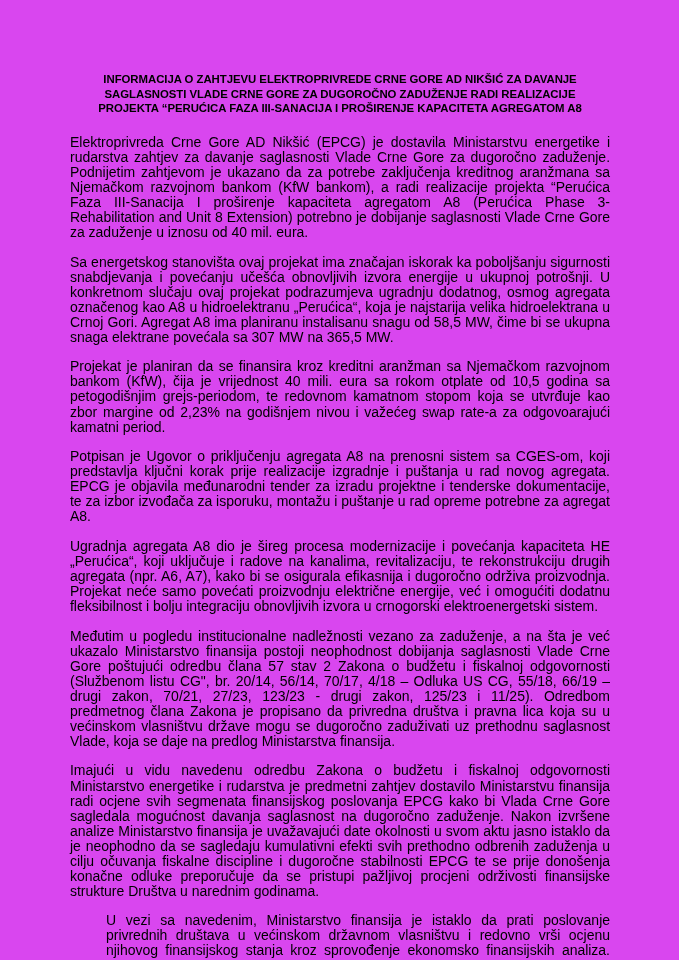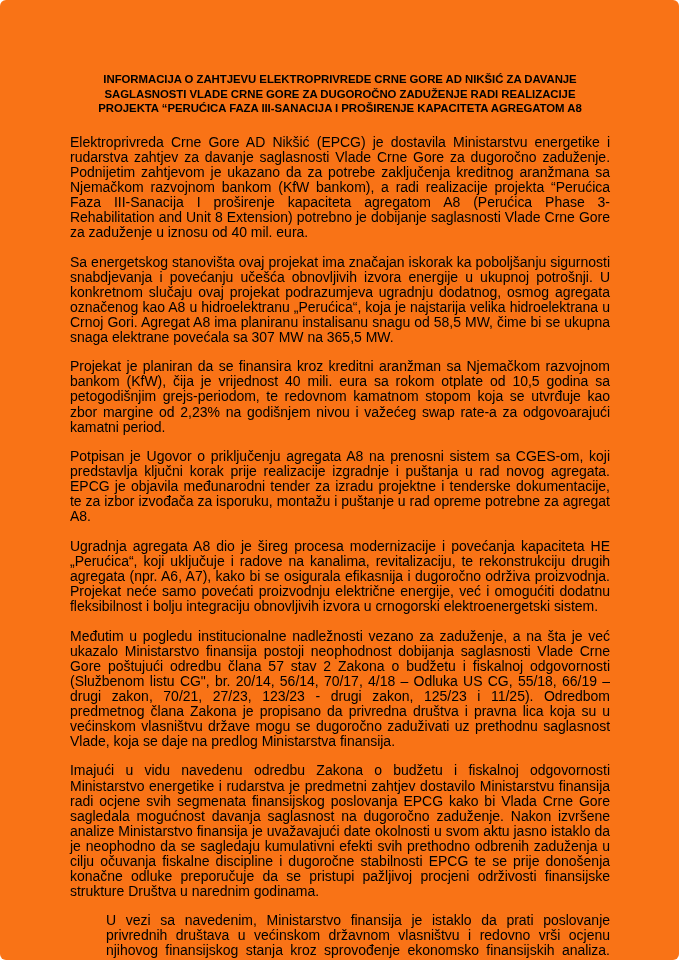--- a/index.html
+++ b/index.html
@@ -47,21 +47,21 @@
     text-justify: inter-word;
   }
   .para:last-child {
     margin-bottom: 0;
     margin-left: 36px;
   }
 </style>
 </head>
 <body style="background: rgb(255, 255, 255); color: rgb(0, 0, 0);">
 
-<div class="page" style="background: #f97316; border-radius: 6px;">
+<div class="page" style="background: #d946ef;">
 
   <h1 class="doc-title">INFORMACIJA O ZAHTJEVU ELEKTROPRIVREDE CRNE GORE AD NIKŠIĆ ZA DAVANJE SAGLASNOSTI VLADE CRNE GORE ZA DUGOROČNO ZADUŽENJE RADI REALIZACIJE PROJEKTA “PERUĆICA FAZA III-SANACIJA I PROŠIRENJE KAPACITETA AGREGATOM A8</h1>
 
   <div class="doc-body">
     <p class="para">Elektroprivreda Crne Gore AD Nikšić (EPCG) je dostavila Ministarstvu energetike i rudarstva zahtjev za davanje saglasnosti Vlade Crne Gore za dugoročno zaduženje. Podnijetim zahtjevom je ukazano da za potrebe zaključenja kreditnog aranžmana sa Njemačkom razvojnom bankom (KfW bankom), a radi realizacije projekta “Perućica Faza III-Sanacija I proširenje kapaciteta agregatom A8 (Perućica Phase 3-Rehabilitation and Unit 8 Extension) potrebno je dobijanje saglasnosti Vlade Crne Gore za zaduženje u iznosu od 40 mil. eura.</p>
     <p class="para">Sa energetskog stanovišta ovaj projekat ima značajan iskorak ka poboljšanju sigurnosti snabdjevanja i povećanju učešća obnovljivih izvora energije u ukupnoj potrošnji. U konkretnom slučaju ovaj projekat podrazumjeva ugradnju dodatnog, osmog agregata označenog kao A8 u hidroelektranu „Perućica“, koja je najstarija velika hidroelektrana u Crnoj Gori. Agregat A8 ima planiranu instalisanu snagu od 58,5 MW, čime bi se ukupna snaga elektrane povećala sa 307 MW na 365,5 MW.</p>
     <p class="para">Projekat je planiran da se finansira kroz kreditni aranžman sa Njemačkom razvojnom bankom (KfW), čija je vrijednost 40 mili. eura sa rokom otplate od 10,5 godina sa petogodišnjim grejs-periodom, te redovnom kamatnom stopom koja se utvrđuje kao zbor margine od 2,23% na godišnjem nivou i važećeg swap rate-a za odgovoarajući kamatni period.</p>
     <p class="para">Potpisan je Ugovor o priključenju agregata A8 na prenosni sistem sa CGES-om, koji predstavlja ključni korak prije realizacije izgradnje i puštanja u rad novog agregata. EPCG je objavila međunarodni tender za izradu projektne i tenderske dokumentacije, te za izbor izvođača za isporuku, montažu i puštanje u rad opreme potrebne za agregat A8.</p>
     <p class="para">Ugradnja agregata A8 dio je šireg procesa modernizacije i povećanja kapaciteta HE „Perućica“, koji uključuje i radove na kanalima, revitalizaciju, te rekonstrukciju drugih agregata (npr. A6, A7), kako bi se osigurala efikasnija i dugoročno održiva proizvodnja. Projekat neće samo povećati proizvodnju električne energije, već i omogućiti dodatnu fleksibilnost i bolju integraciju obnovljivih izvora u crnogorski elektroenergetski sistem.</p>
     <p class="para">Međutim u pogledu institucionalne nadležnosti vezano za zaduženje, a na šta je već ukazalo Ministarstvo finansija postoji neophodnost dobijanja saglasnosti Vlade Crne Gore poštujući odredbu člana 57 stav 2 Zakona o budžetu i fiskalnoj odgovornosti (Službenom listu CG", br. 20/14, 56/14, 70/17, 4/18 – Odluka          US          CG, 55/18, 66/19 –drugi          zakon, 70/21, 27/23, 123/23 - drugi zakon, 125/23 i 11/25). Odredbom predmetnog člana Zakona je propisano da privredna društva i pravna lica koja su u većinskom vlasništvu države mogu se dugoročno zaduživati uz prethodnu saglasnost Vlade, koja se daje na predlog Ministarstva finansija.</p>

